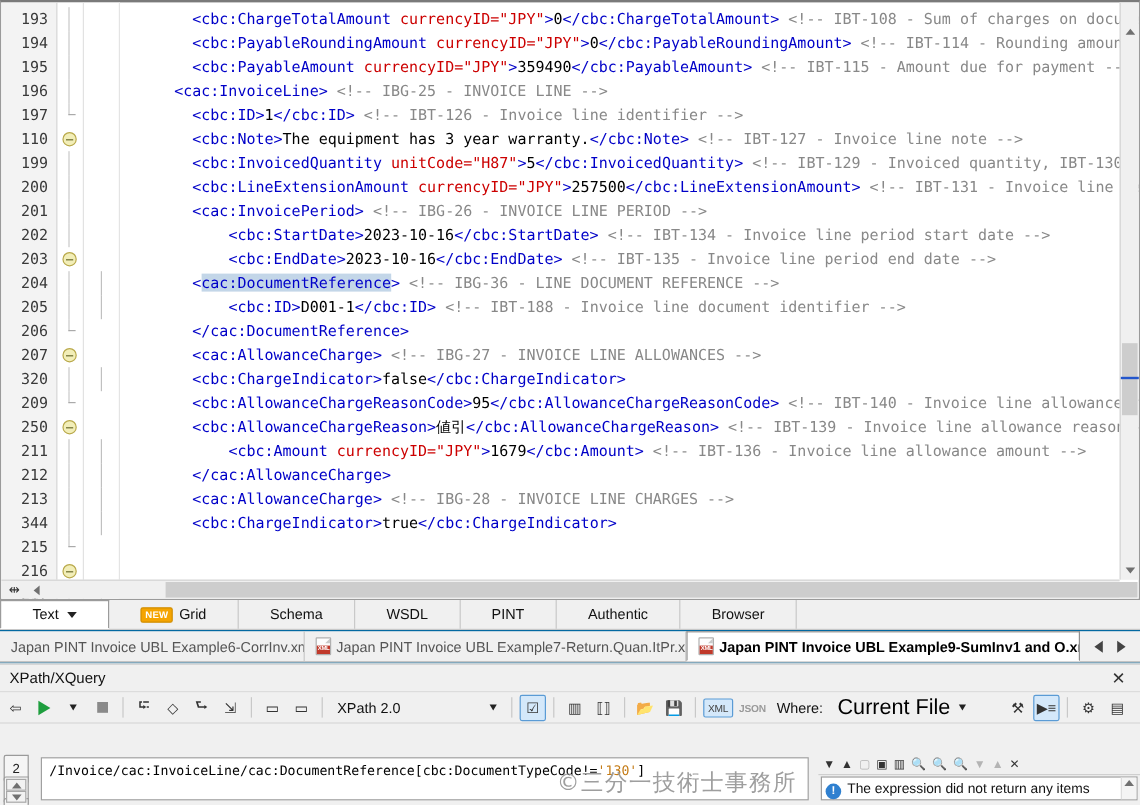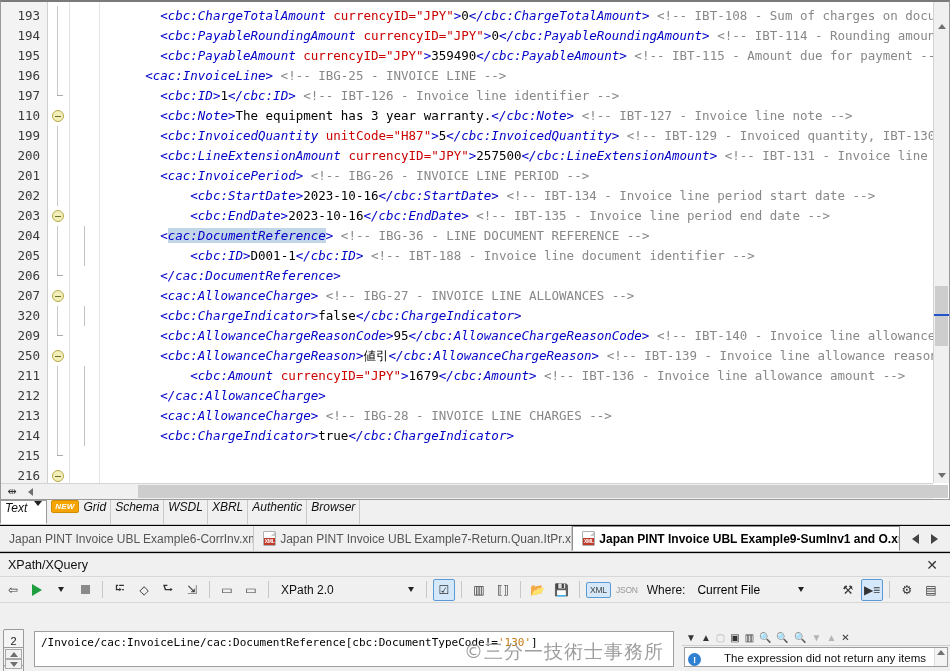--- a/index.html
+++ b/index.html
@@ -5,21 +5,21 @@
   * { box-sizing: border-box; }
   html, body {
     margin: 0; padding: 0;
     width: 950px; height: 671px;
     overflow: hidden;
     background: #f0f0f0;
     font-family: "Liberation Sans", sans-serif;
     font-size: 12px;
     color: #000;
   }
-  #app { position: relative; width: 950px; height: 559px; background: #000000; }
+  #app { position: relative; width: 950px; height: 559px; background: #0369a1; }
 
   
   .editor-frame {
     position: absolute; left: 0; top: 0; width: 950px; height: 500px;
     background: #ffffff; border: 1px solid #9a9a9a; border-top: 2px solid #7a7a7a;
     overflow: hidden;
   }
   .code-scroll {
     position: absolute; left: 0; top: 0; right: 0; bottom: 0;
     overflow: hidden;
@@ -66,21 +66,21 @@
   }
 
   .code-lines {
     flex: 1; padding-top: 4px; position: relative;
     font-family: "DejaVu Sans Mono", monospace;
     font-size: 12.5px;
     white-space: nowrap;
     overflow: hidden;
   }
   .code-lines .cl { height: 20px; line-height: 20px; }
-  .tag   { color: #0000c8; font-style: italic; }
+  .tag   { color: #0000c8; }
   .attr  { color: #cc0000; }
   .txt   { color: #000000; }
   .cmt   { color: #888888; }
   .hl    { background: #c3d6e8; }
   .indent { white-space: pre; }
 
   
   .vscroll {
     position: absolute; right: 0; top: 0; width: 16px; bottom: 16px;
     background: #f0f0f0; border-left: 1px solid #d4d4d4;
@@ -117,23 +117,23 @@
   .hs-thumb { position:absolute; left: 100px; top:1px; height:13px; width: 810px; background:#cdcdcd; }
   .hs-right { width: 20px; height: 15px; display:flex; align-items:center; justify-content:center;}
 
   
   .viewtabs {
     position: absolute; left: 0; top: 500px; width: 950px; height: 25px;
     background: #f0f0f0; display: flex; align-items: stretch;
     border-bottom: 1px solid #c8c8c8;
   }
   .vt {
-    display: flex; align-items: flex-start; justify-content: center; gap: 5px;
-    padding: 0 4px; font-size: 12px; color: #111;
-    border-right: 1px solid #c9c9c9; position: relative; font-style: italic;
+    display: flex; align-items: center; justify-content: center; gap: 5px;
+    padding: 0 26px; font-size: 12px; color: #111;
+    border-right: 1px solid #c9c9c9; position: relative;
   }
   .vt.active { background: #ffffff; border: 1px solid #9b9b9b; border-bottom: 1px solid #fff; }
   .vt .caret { width:0;height:0;border-left:4px solid transparent;border-right:4px solid transparent;border-top:5px solid #222; margin-left:2px;}
   .badge-new {
     background: #f5a400; color: #fff; font-size: 8px; font-weight: bold;
     padding: 1px 3px; border-radius: 2px; letter-spacing: .2px;
     border: 1px solid #d18d00;
   }
   .vt-spacer { flex: 1; border-right: none; }
 
@@ -194,27 +194,27 @@
   .tb-sep { width: 1px; height: 17px; background: #c8c8c8; margin: 0 4px; }
   .play { width:0;height:0;border-top:6px solid transparent;border-bottom:6px solid transparent;border-left:10px solid #1e9e3e; }
   .stopsq { width: 9px; height: 9px; background: #8a8a8a; }
   .mini-caret { width:0;height:0;border-left:3.5px solid transparent;border-right:3.5px solid transparent;border-top:5px solid #222; }
   .ver-select {
     display: flex; align-items: center; width: 145px; height: 22px;
     padding: 0 6px; font-size: 12px; color: #111;
   }
   .ver-select .mini-caret { margin-left: auto; }
   .where-label { font-size: 12px; color: #111; margin: 0 6px 0 4px; }
-  .cf-select { display: flex; align-items: center; width: 115px; height: 22px; padding: 0 4px; font-size: 12px; }
+  .cf-select { display: flex; align-items: center; width: 115px; height: 22px; padding: 0 4px; font-size: 18px; }
   .cf-select .mini-caret { margin-left: auto; }
   .xmlbtn {
     font-size: 8.5px; font-weight: normal; color: #444; letter-spacing: -0.2px;
     padding: 2px 3px; border: 1px solid #5a9bd5; background: #d4e8fa; border-radius:2px;
   }
-  .jsonbtn { font-size: 8.5px; font-weight: normal; color: #9a9a9a; padding: 2px 3px; letter-spacing: -0.2px;}
+  .jsonbtn { font-size: 8.5px; font-weight: bold; color: #9a9a9a; padding: 2px 3px; letter-spacing: -0.2px;}
   .tb-right { margin-left: auto; display: flex; align-items: center; gap: 2px; padding-right: 6px;}
 
   
   .xp-body { position: absolute; left: 0; top: 76px; right: 0; bottom: 0; display: flex; }
   .xp-leftrail {
     width: 28px; background: #f0f0f0; position: relative;
   }
   .railtab {
     position: absolute; left: 3px; width: 21px; height: 23px;
     border: 1px solid #9a9a9a; background: #f5f5f5; border-radius: 2px 0 0 2px;
@@ -246,21 +246,21 @@
   .res-body {
     position: absolute; left: 2px; top: 18px; right: 2px; bottom: 4px;
     background: #fff; border: 1px solid #9d9d9d; display: flex; align-items: flex-start;
     padding: 4px 3px; gap: 5px;
   }
   .info-ico {
     width: 13px; height: 13px; border-radius: 50%; background: #2f80d0; color: #fff;
     font-size: 9.5px; font-weight: bold; display: flex; align-items: center; justify-content: center;
     flex: 0 0 auto; margin-top: 1px;
   }
-  .res-msg { font-size: 11.5px; color: #111; flex: 1; text-align: center; }
+  .res-msg { font-size: 11.5px; color: #111; flex: 1; }
   .res-scroll {
     position: absolute; right: 3px; top: 19px; bottom: 5px; width: 13px; background: #f4f4f4;
     border-left: 1px solid #ddd; display:flex; flex-direction:column; align-items:center; padding-top:2px;
   }
   .bottom-strip {
     position: absolute; left: 0; bottom: 0; width: 950px; height: 6px; background: #f0f0f0;
     border-top: 1px solid #d0d0d0;
   }
 </style>
 </head>
@@ -285,21 +285,21 @@
           <div class="ln">204</div>
           <div class="ln">205</div>
           <div class="ln">206</div>
           <div class="ln">207</div>
           <div class="ln">320</div>
           <div class="ln">209</div>
           <div class="ln">250</div>
           <div class="ln">211</div>
           <div class="ln">212</div>
           <div class="ln">213</div>
-          <div class="ln">214</div>
+          <div class="ln">344</div>
           <div class="ln">215</div>
           <div class="ln">216</div>
           <div class="ln">217</div>
         </div>
       <div class="gutter-fold" id="gutterFold">
           <div class="fc">
             <span class="fold-vline"></span>
           </div>
           <div class="fc">
             <span class="fold-vline"></span>
@@ -486,21 +486,21 @@
         <span class="badge-new">NEW</span>
         <span>Grid</span>
       </div>
       <div class="vt">
         <span>Schema</span>
       </div>
       <div class="vt">
         <span>WSDL</span>
       </div>
       <div class="vt">
-        <span>XBRL</span>
+        <span>PINT</span>
       </div>
       <div class="vt">
         <span>Authentic</span>
       </div>
       <div class="vt">
         <span>Browser</span>
       </div>
       <div class="vt vt-spacer"></div>
     </div>
 

